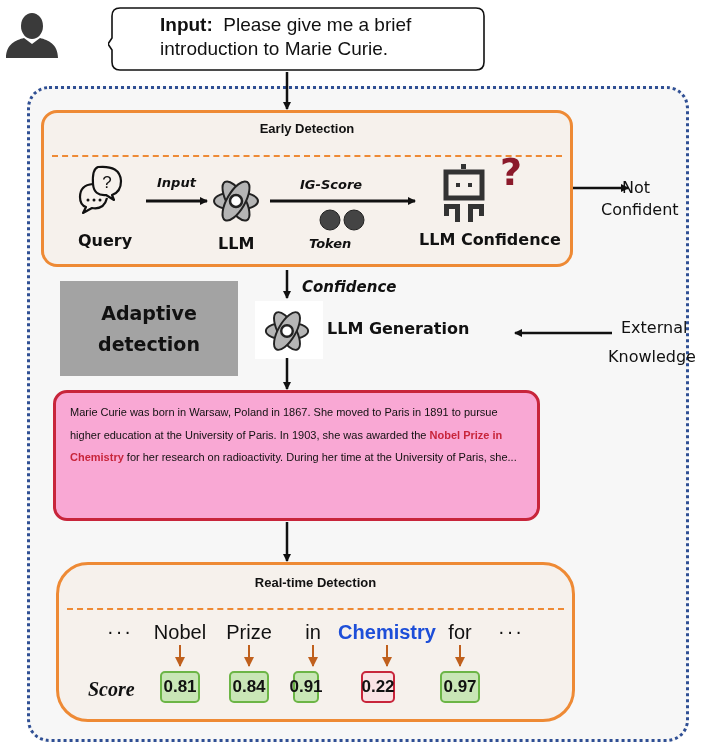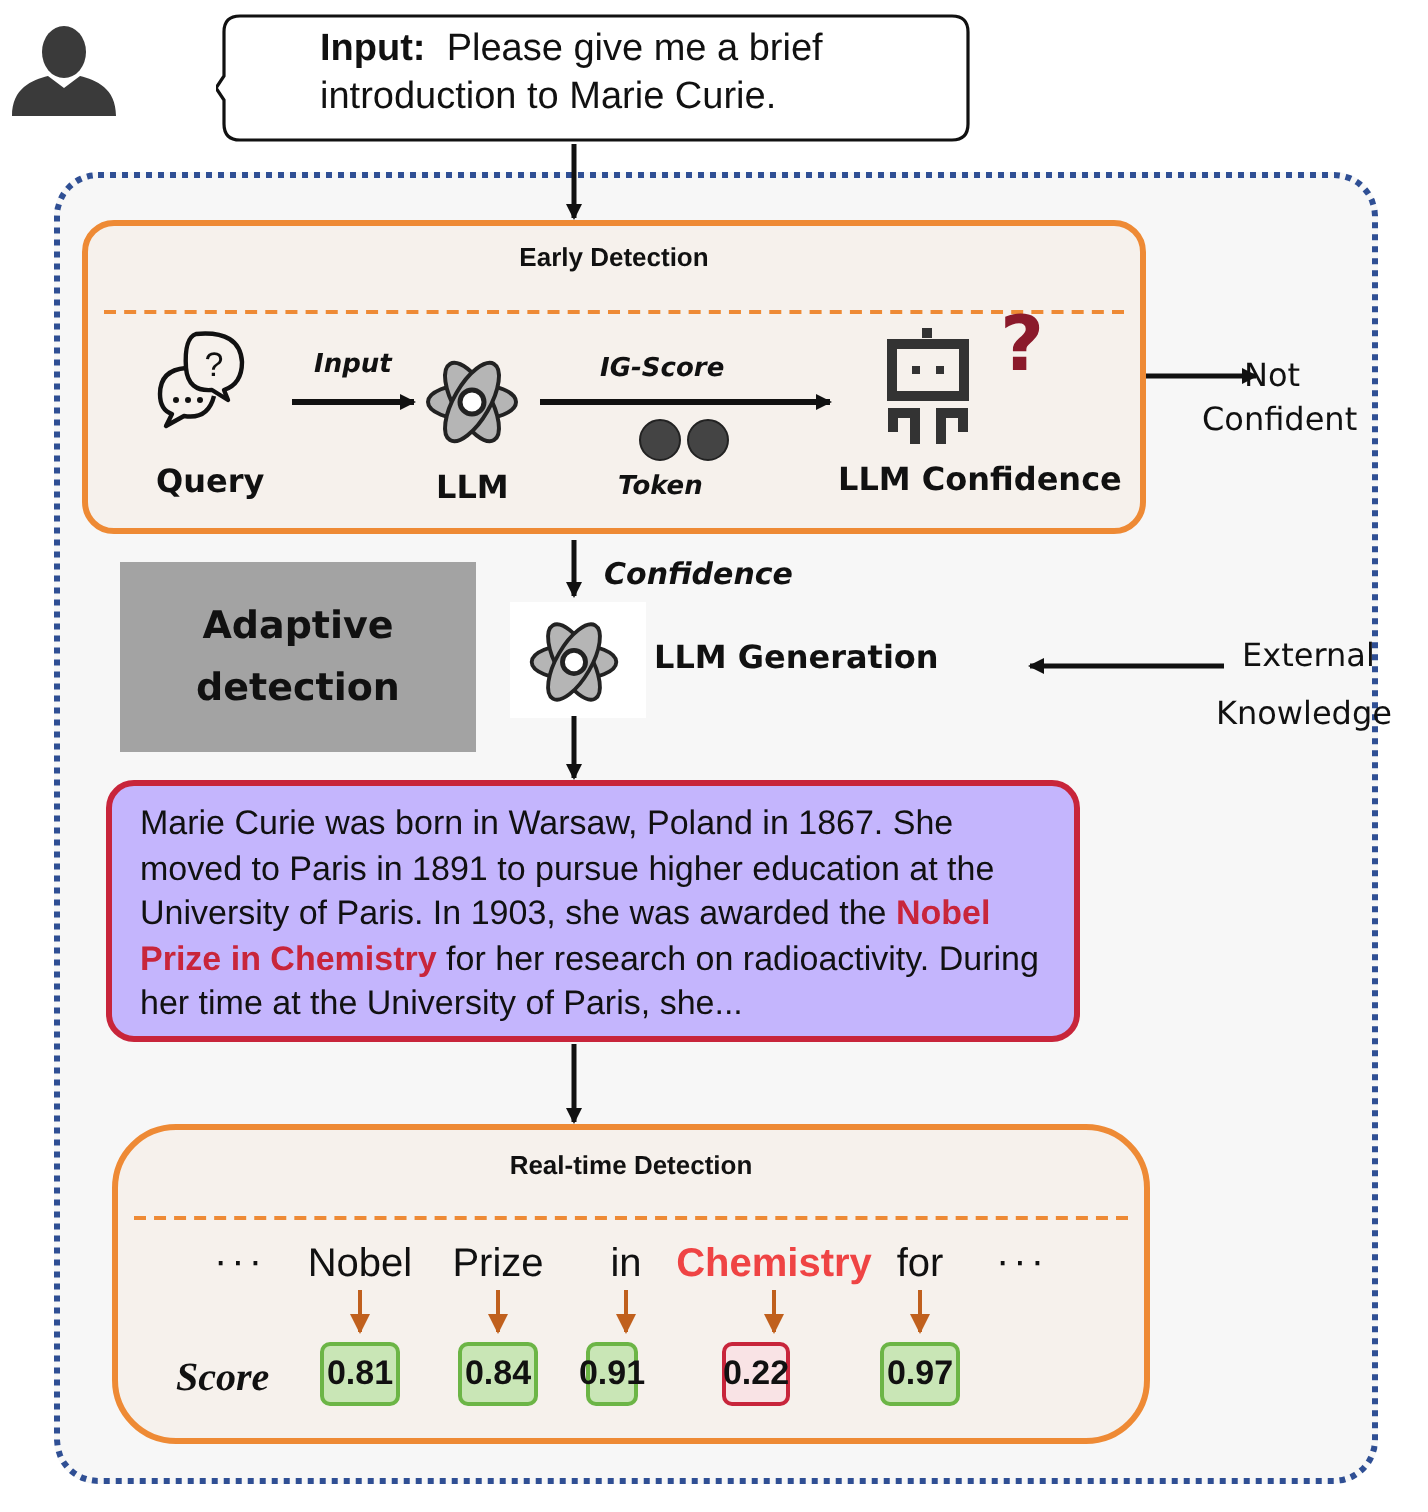--- a/index.html
+++ b/index.html
@@ -24,28 +24,28 @@
   .section-title { position:absolute; left:0; right:0; text-align:center; font-family:"Liberation Sans", sans-serif; font-weight:bold; font-size:13px; color:#111; }
   .dash-line { position:absolute; left:8px; right:8px; border-top:2.5px dashed #ee8a35; }
 
   .lbl-bold { font-family:"DejaVu Sans", sans-serif; font-weight:bold; font-size:16px; color:#111; white-space:nowrap; }
   .lbl-ital { font-family:"DejaVu Sans", sans-serif; font-style:italic; font-weight:bold; font-size:13px; color:#111; white-space:nowrap; }
 
   
   #adaptive { left:60px; top:281px; width:178px; height:95px; background:#a3a3a3; display:flex; align-items:center; justify-content:center; text-align:center; font-family:"DejaVu Sans", sans-serif; font-weight:bold; font-size:19px; line-height:31px; color:#111; }
 
   
-  #gen { left:53px; top:390px; width:487px; height:131px; border:3px solid #c8253b; border-radius:14px; background:#c4b5fd; box-sizing:border-box; padding:8px 14px; font-family:"Liberation Sans", sans-serif; font-size:17px; line-height:22.5px; color:#111; }
+  #gen { left:53px; top:390px; width:487px; height:131px; border:3px solid #c8253b; border-radius:14px; background:#f9a8d4; box-sizing:border-box; padding:8px 14px; font-family:"Liberation Sans", sans-serif; font-size:11px; line-height:22.5px; color:#111; }
   #gen .hl { color:#c8253b; font-weight:bold; }
 
   .side-text { font-family:"DejaVu Sans", sans-serif; font-size:16px; color:#111; white-space:nowrap; }
 
   
   .token { position:absolute; top:621px; font-family:"Liberation Sans", sans-serif; font-size:20px; color:#111; white-space:nowrap; transform:translateX(-50%); }
-  .token.flag { color:#ef4444; font-weight:bold; }
+  .token.flag { color:#1d4ed8; font-weight:bold; }
   .score-box { position:absolute; top:671px; height:32px; border:2.5px solid #6cb546; background:#c9e6b6; border-radius:5px; box-sizing:border-box; font-family:"Liberation Sans", sans-serif; font-weight:bold; font-size:17px; color:#111; display:flex; align-items:center; justify-content:center; }
   .score-box.bad { border-color:#c8253b; background:#f9e3e5; }
   #score-label { left:88px; top:678px; font-family:"Liberation Serif", serif; font-style:italic; font-weight:bold; font-size:20px; color:#111; }
   .ellipsis { position:absolute; top:620px; font-family:"Liberation Sans", sans-serif; font-size:20px; color:#111; letter-spacing:2px; }
 
   svg.overlay { position:absolute; left:0; top:0; width:714px; height:756px; pointer-events:none; }
 </style>
 </head>
 <body>
 

